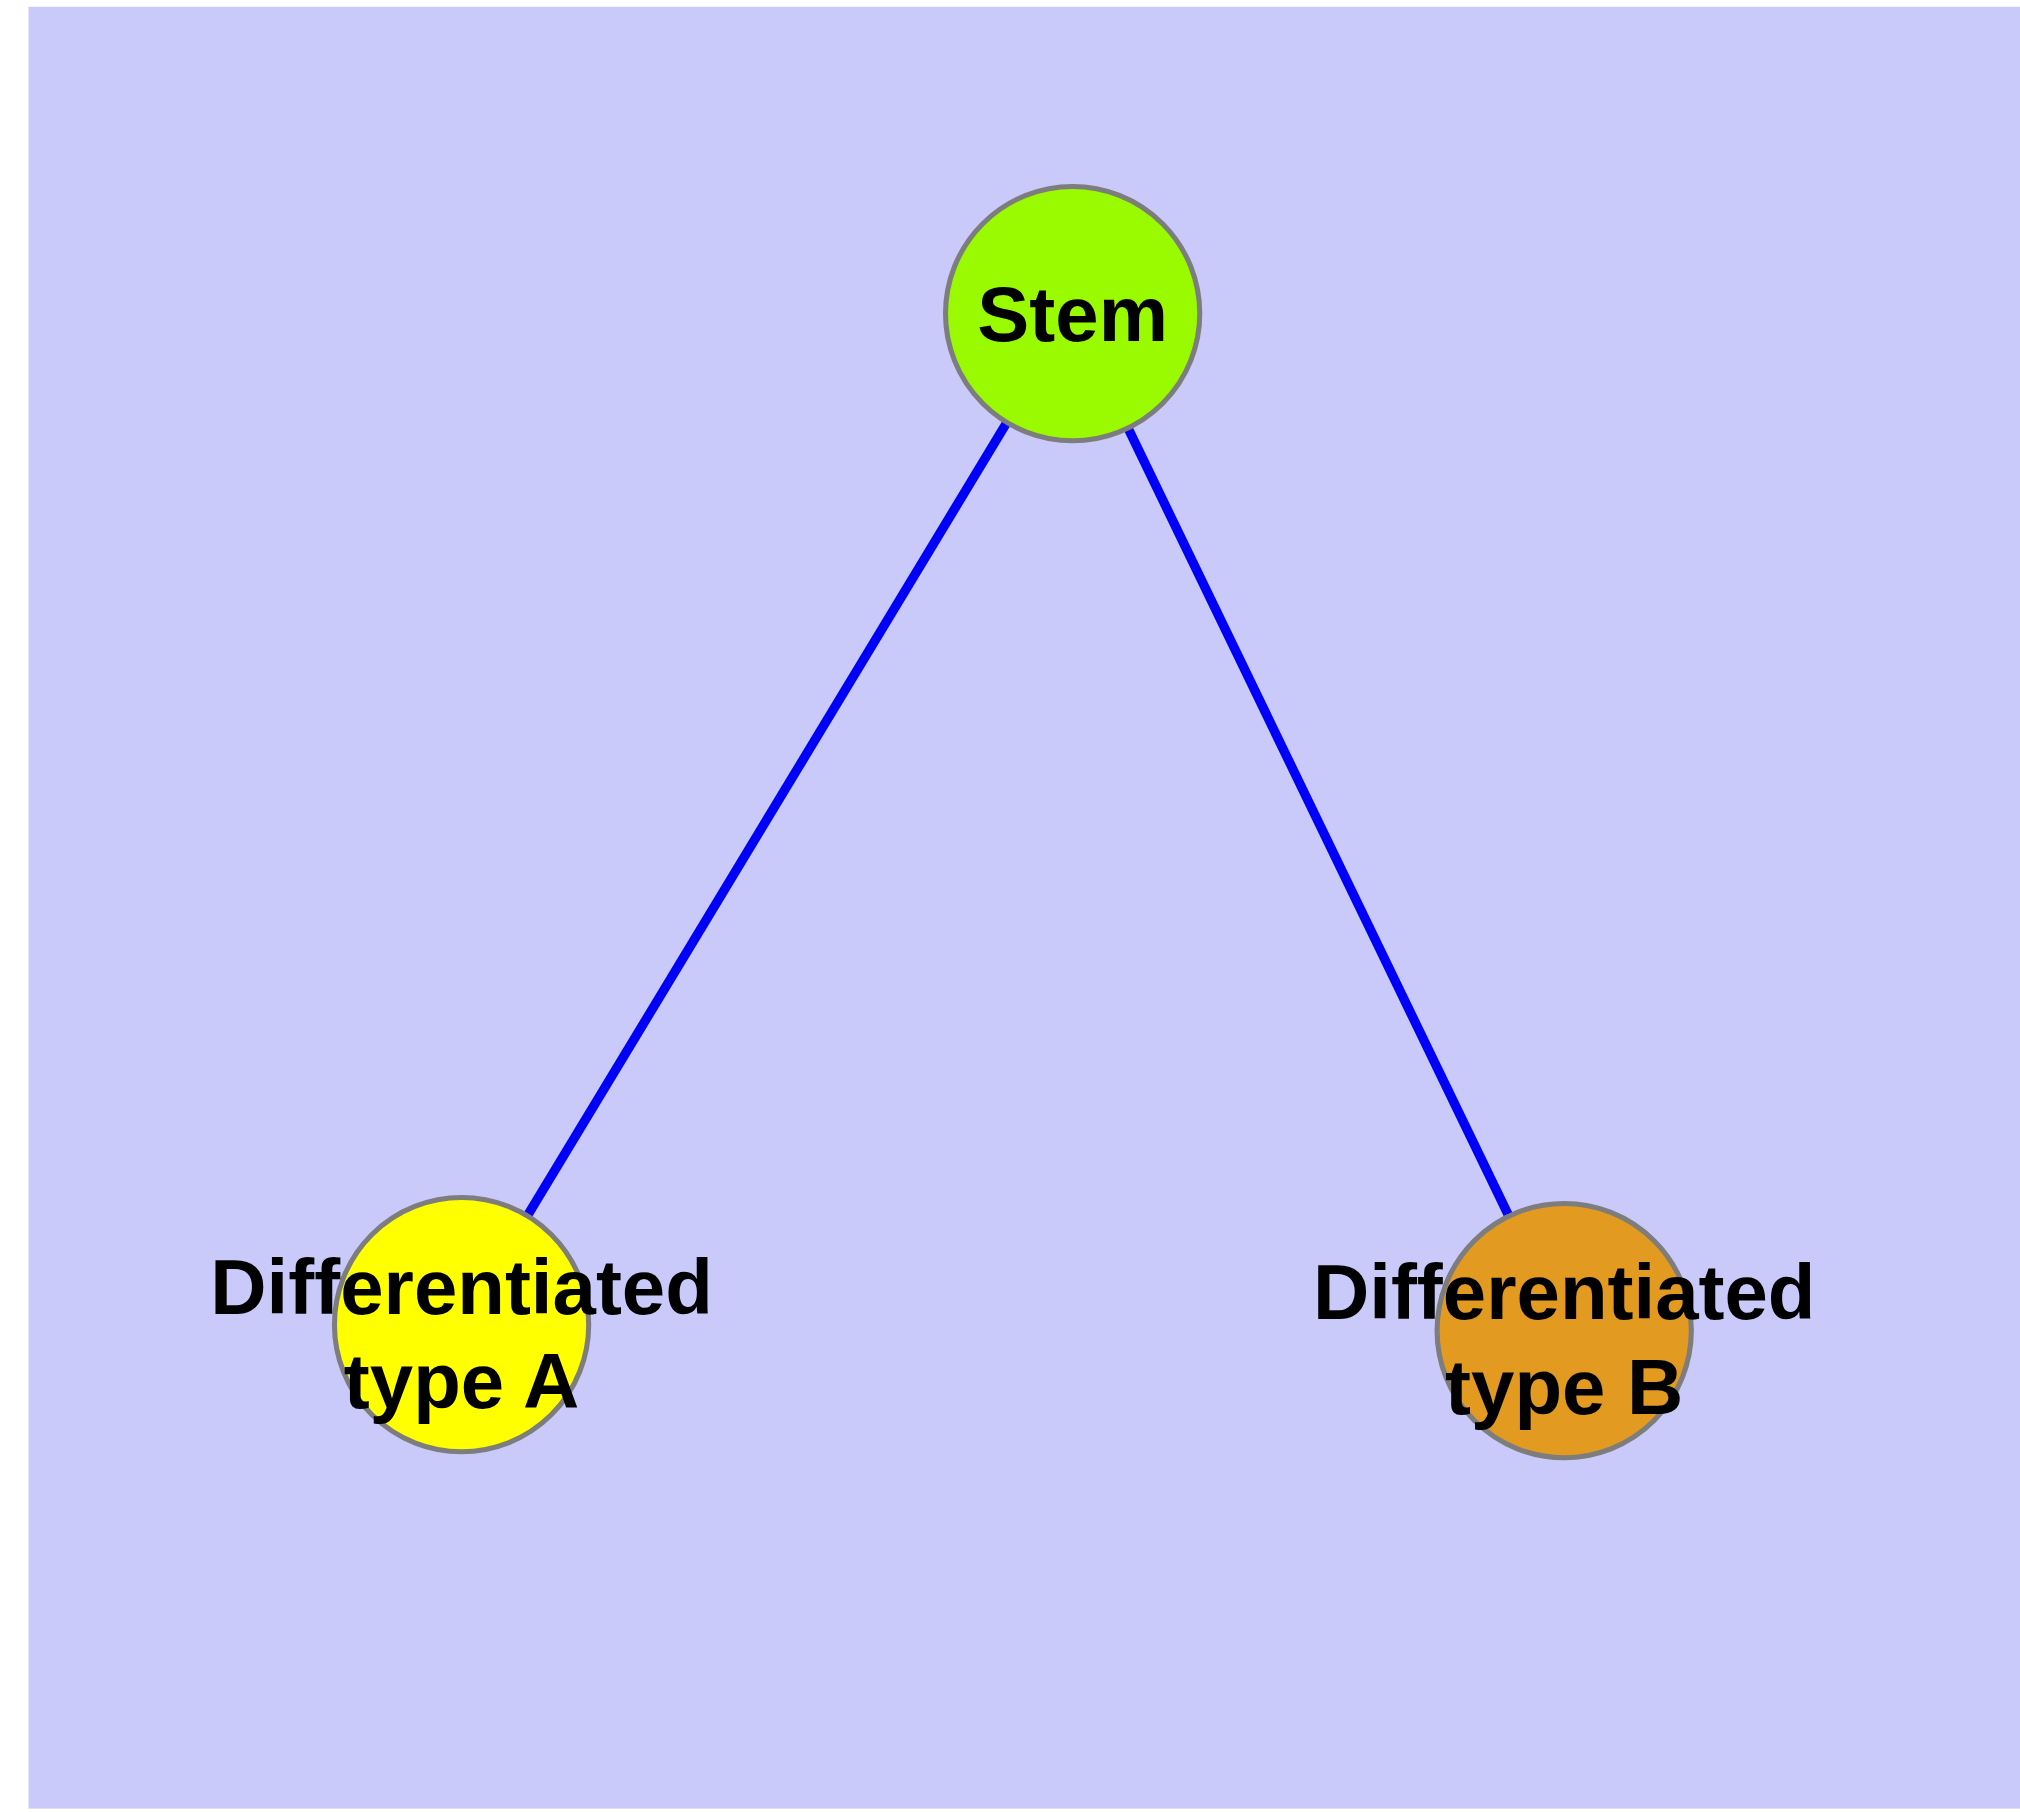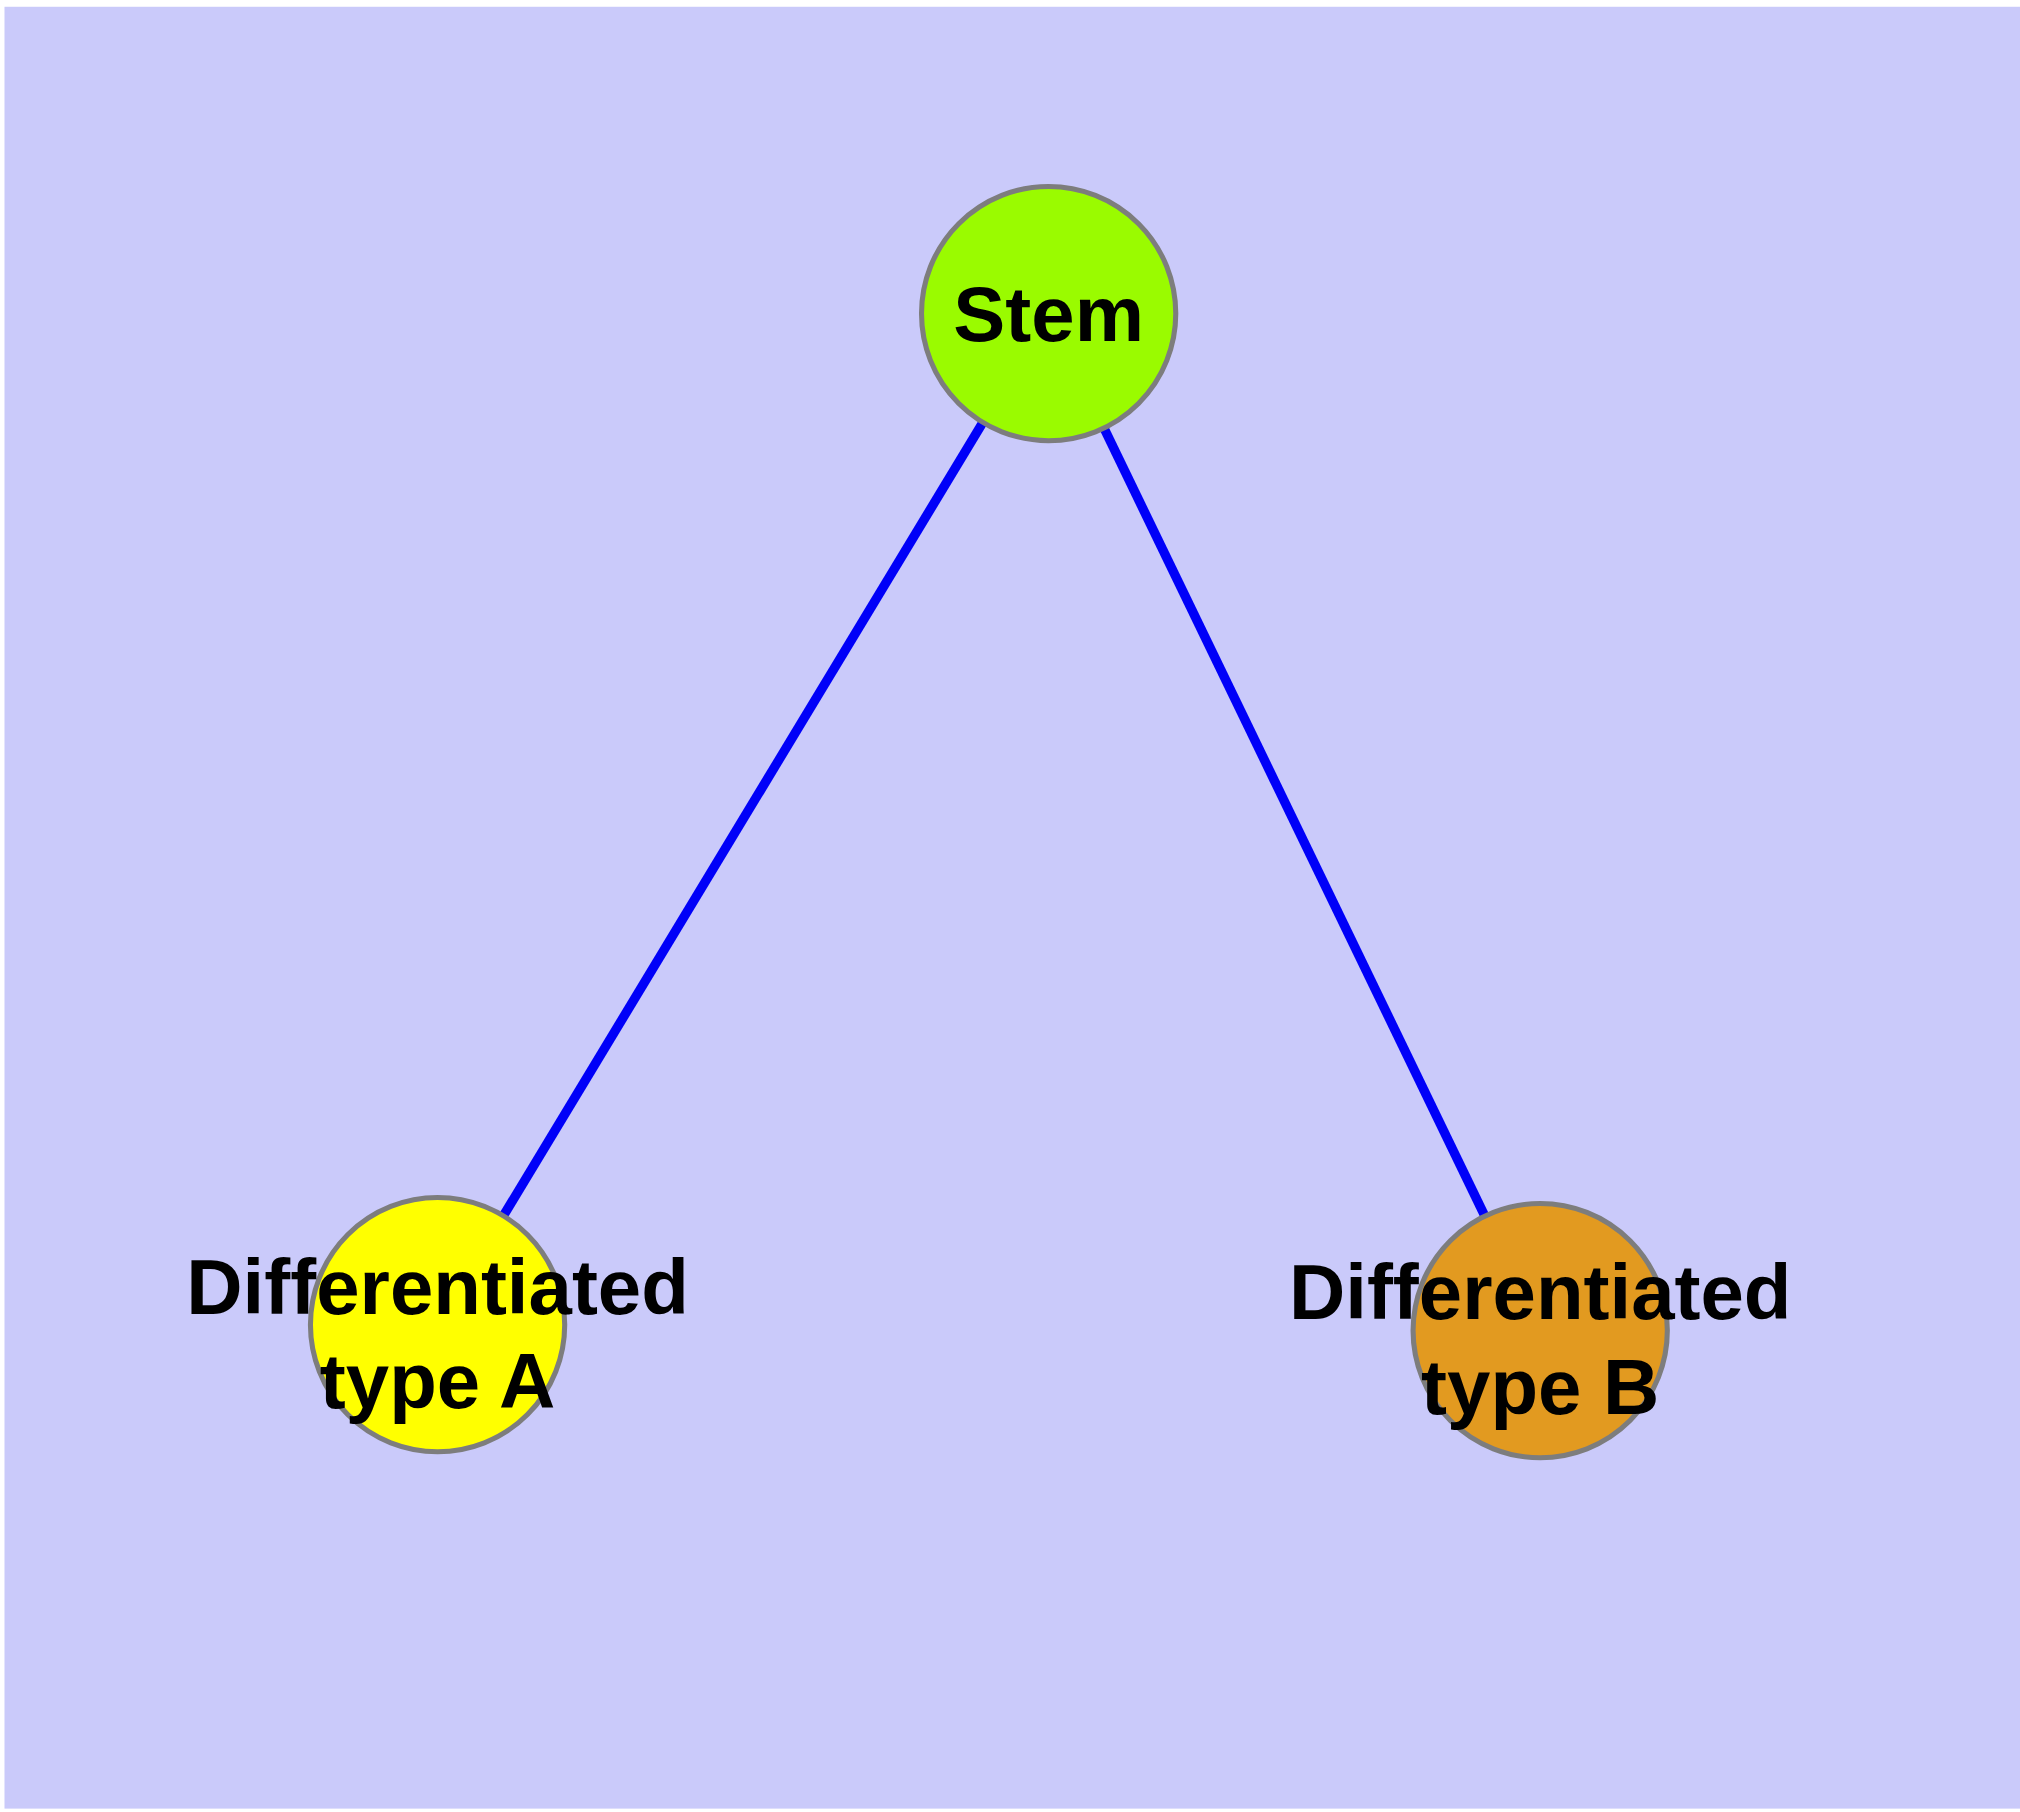--- a/index.html
+++ b/index.html
@@ -8,20 +8,21 @@
     background: #FFFFFF;
     width: 2021px;
     height: 1812px;
     overflow: hidden;
     font-family: "Liberation Sans", sans-serif;
   }
   .stage {
     position: relative;
     width: 1930px;
     height: 1812px;
+    margin-left: 24px;
   }
   svg.graph {
     position: absolute;
     left: 0;
     top: 0;
     display: block;
   }
   text.node-label {
     font-family: "Liberation Sans", sans-serif;
     font-weight: bold;

